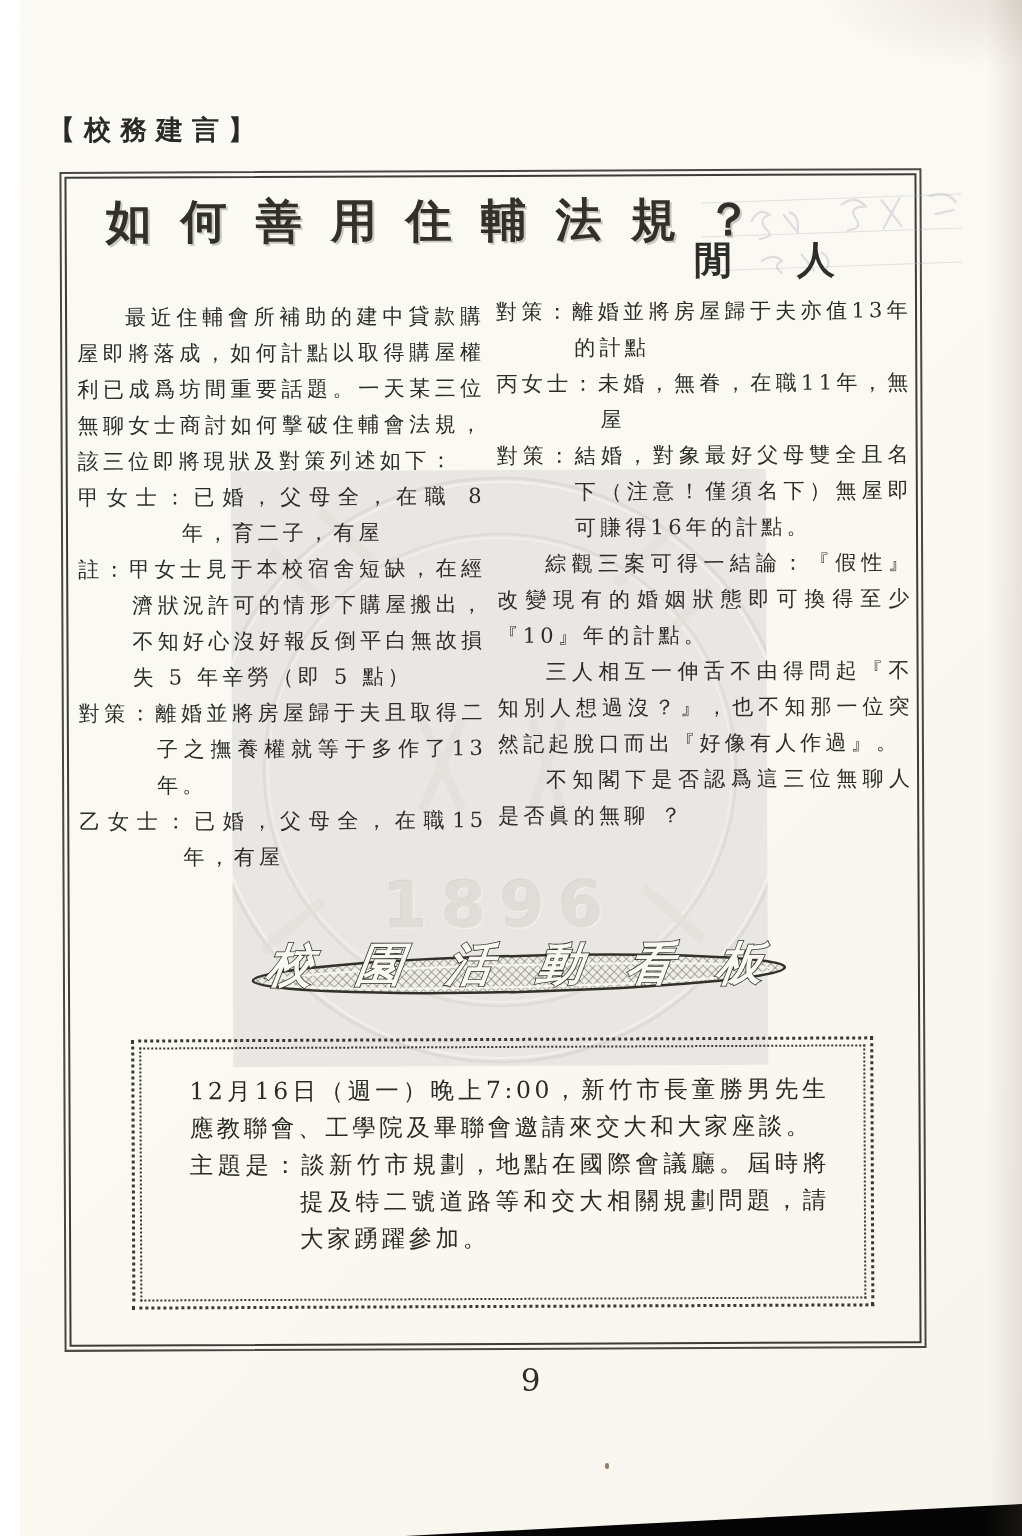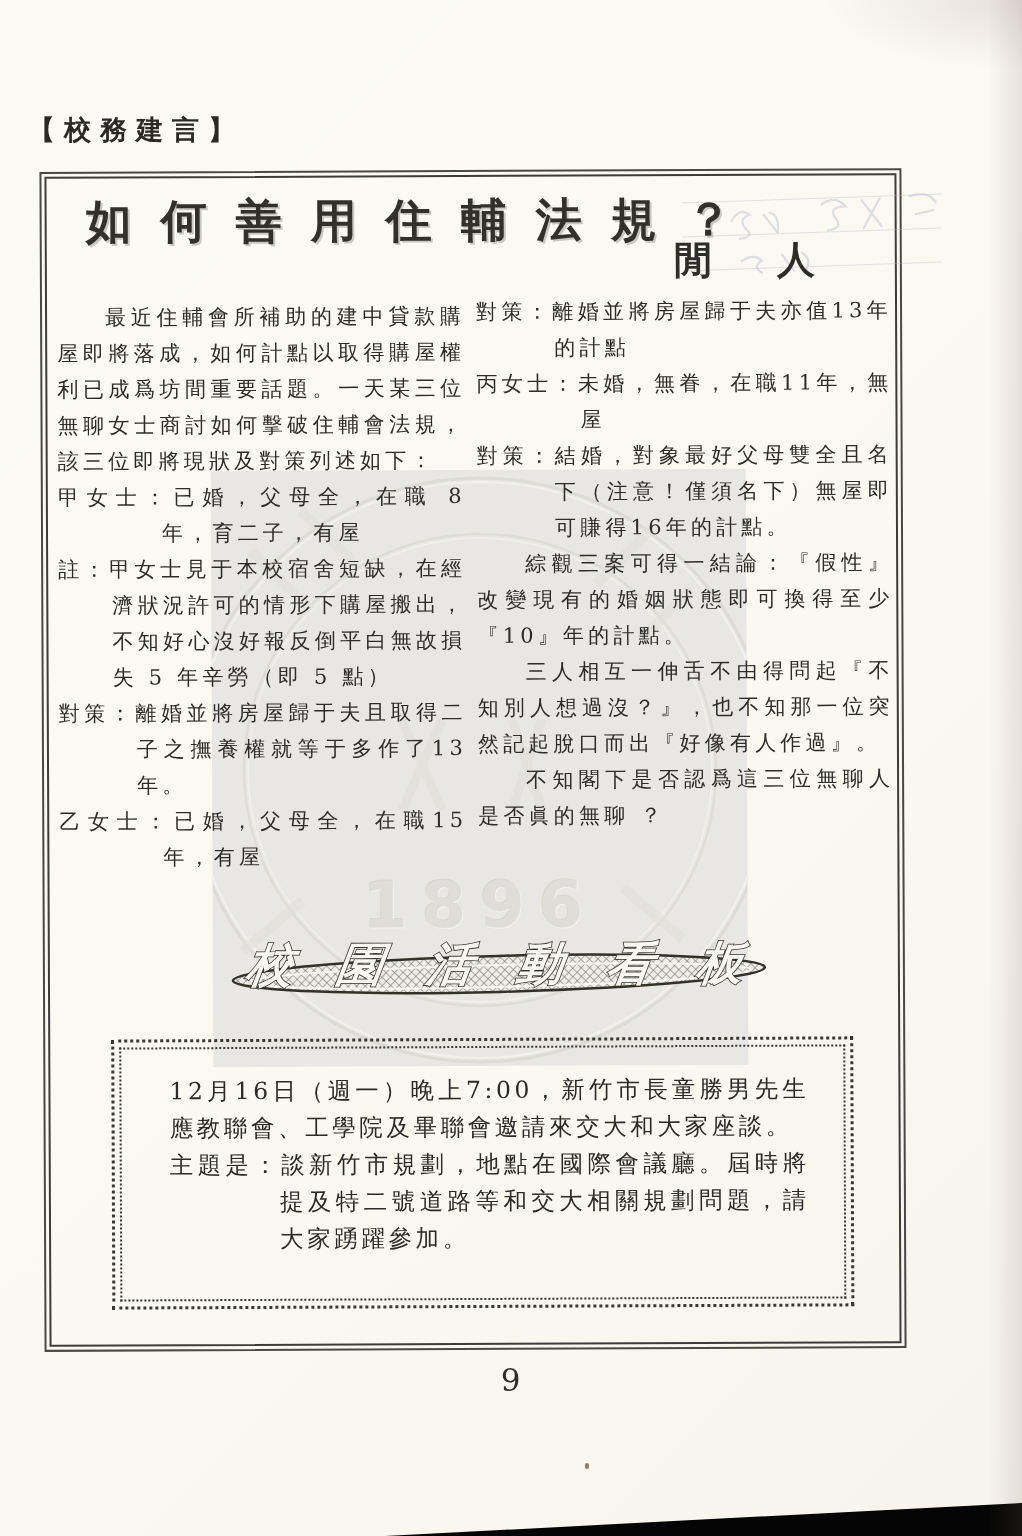--- a/index.html
+++ b/index.html
@@ -6,20 +6,21 @@
   body{
     width:1022px;height:1536px;
     background:#ffffff;
     font-family:"DejaVu Serif","Liberation Serif",serif;
     position:relative;overflow:hidden;
   }
   .page{
     position:absolute;inset:0;
     background:linear-gradient(135deg,#fcfaf5 0%,#fbf8f2 60%,#f7f4ee 100%);
     color:#2e2c29;
+    margin-left:20px;
   }
   
   .edge-shade-right{
     position:absolute;top:0;right:0;width:34px;height:100%;
     background:linear-gradient(to right,rgba(120,110,95,0) 0%,rgba(120,110,95,0.16) 100%);
     pointer-events:none;
   }
   .edge-shade-corner{
     position:absolute;top:0;right:0;width:200px;height:70px;
     background:radial-gradient(ellipse at top right,rgba(130,118,100,0.18),rgba(130,118,100,0) 70%);

